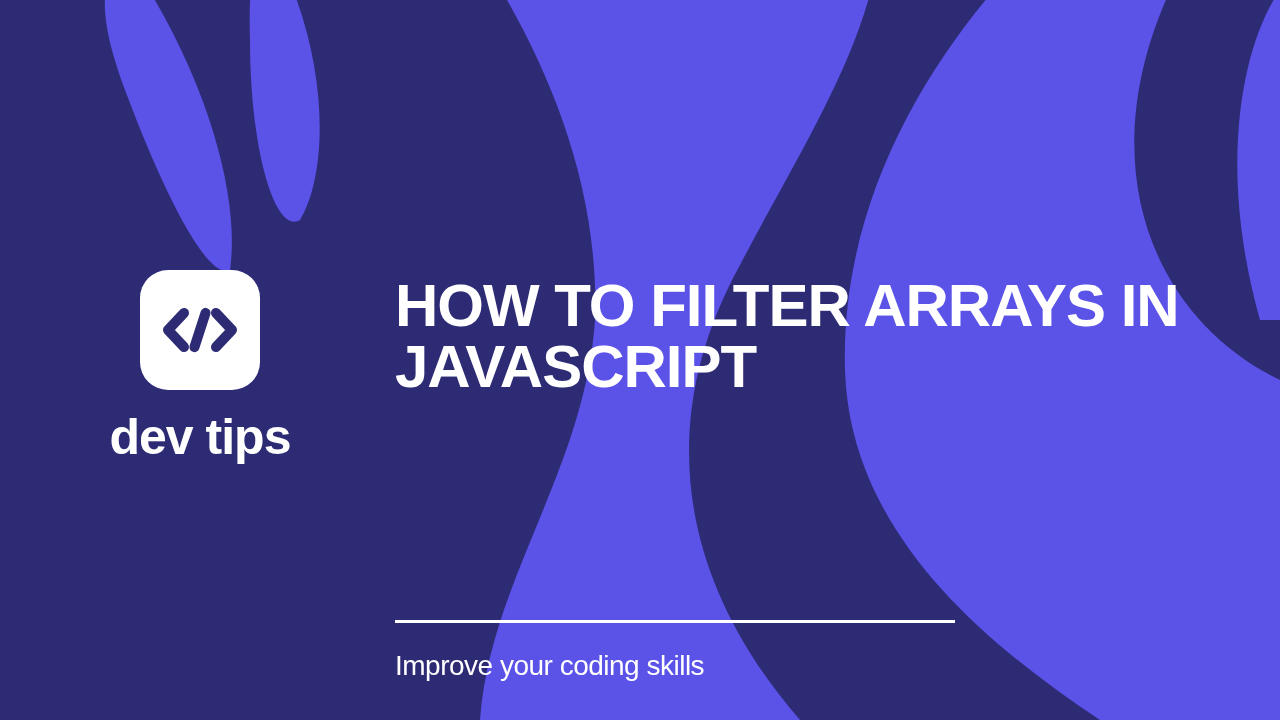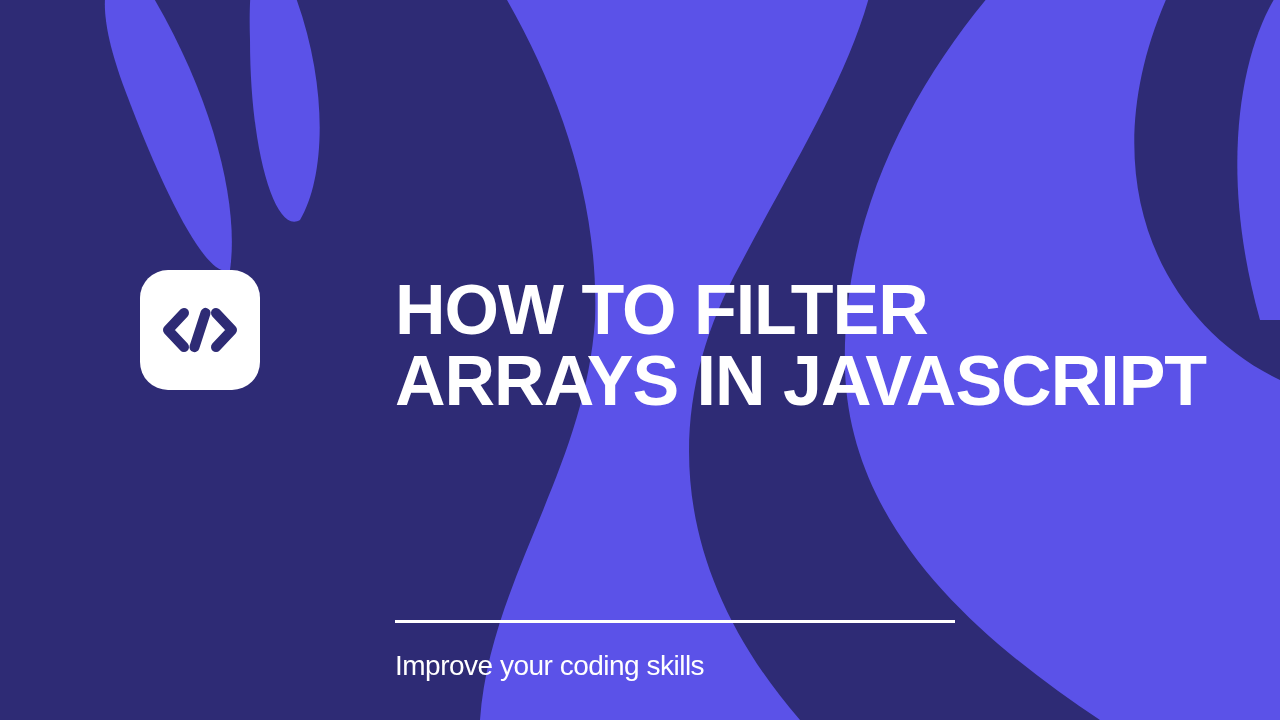--- a/index.html
+++ b/index.html
@@ -46,21 +46,21 @@
   }
 
   
   .title {
     position: absolute;
     left: 395px;
     top: 275px;
     right: 60px;
     z-index: 2;
     color: #FFFFFF;
-    font-size: 70px;
+    font-size: 60px;
     font-weight: 800;
     line-height: 1.02;
     letter-spacing: -1px;
     text-transform: uppercase;
   }
 
   
   .divider {
     position: absolute;
     left: 395px;
@@ -104,19 +104,20 @@
 <div class="logo">
   <div class="logo-icon">
     <svg width="80" height="50" viewBox="0 0 80 50">
       <g fill="none" stroke="#2E2B75" stroke-width="10" stroke-linecap="round" stroke-linejoin="round">
         <polyline points="24,8 8,25 24,42"></polyline>
         <polyline points="56,8 72,25 56,42"></polyline>
         <line x1="40" y1="7" x2="40" y2="43" transform="rotate(18 40 25)"></line>
       </g>
     </svg>
   </div>
+  <div class="logo-text">dev tips</div>
 </div>
 
 <div class="title">HOW TO FILTER ARRAYS IN JAVASCRIPT</div>
 
 <div class="divider"></div>
 
 <div class="subtitle">Improve your coding skills</div>
 
 </body></html>

